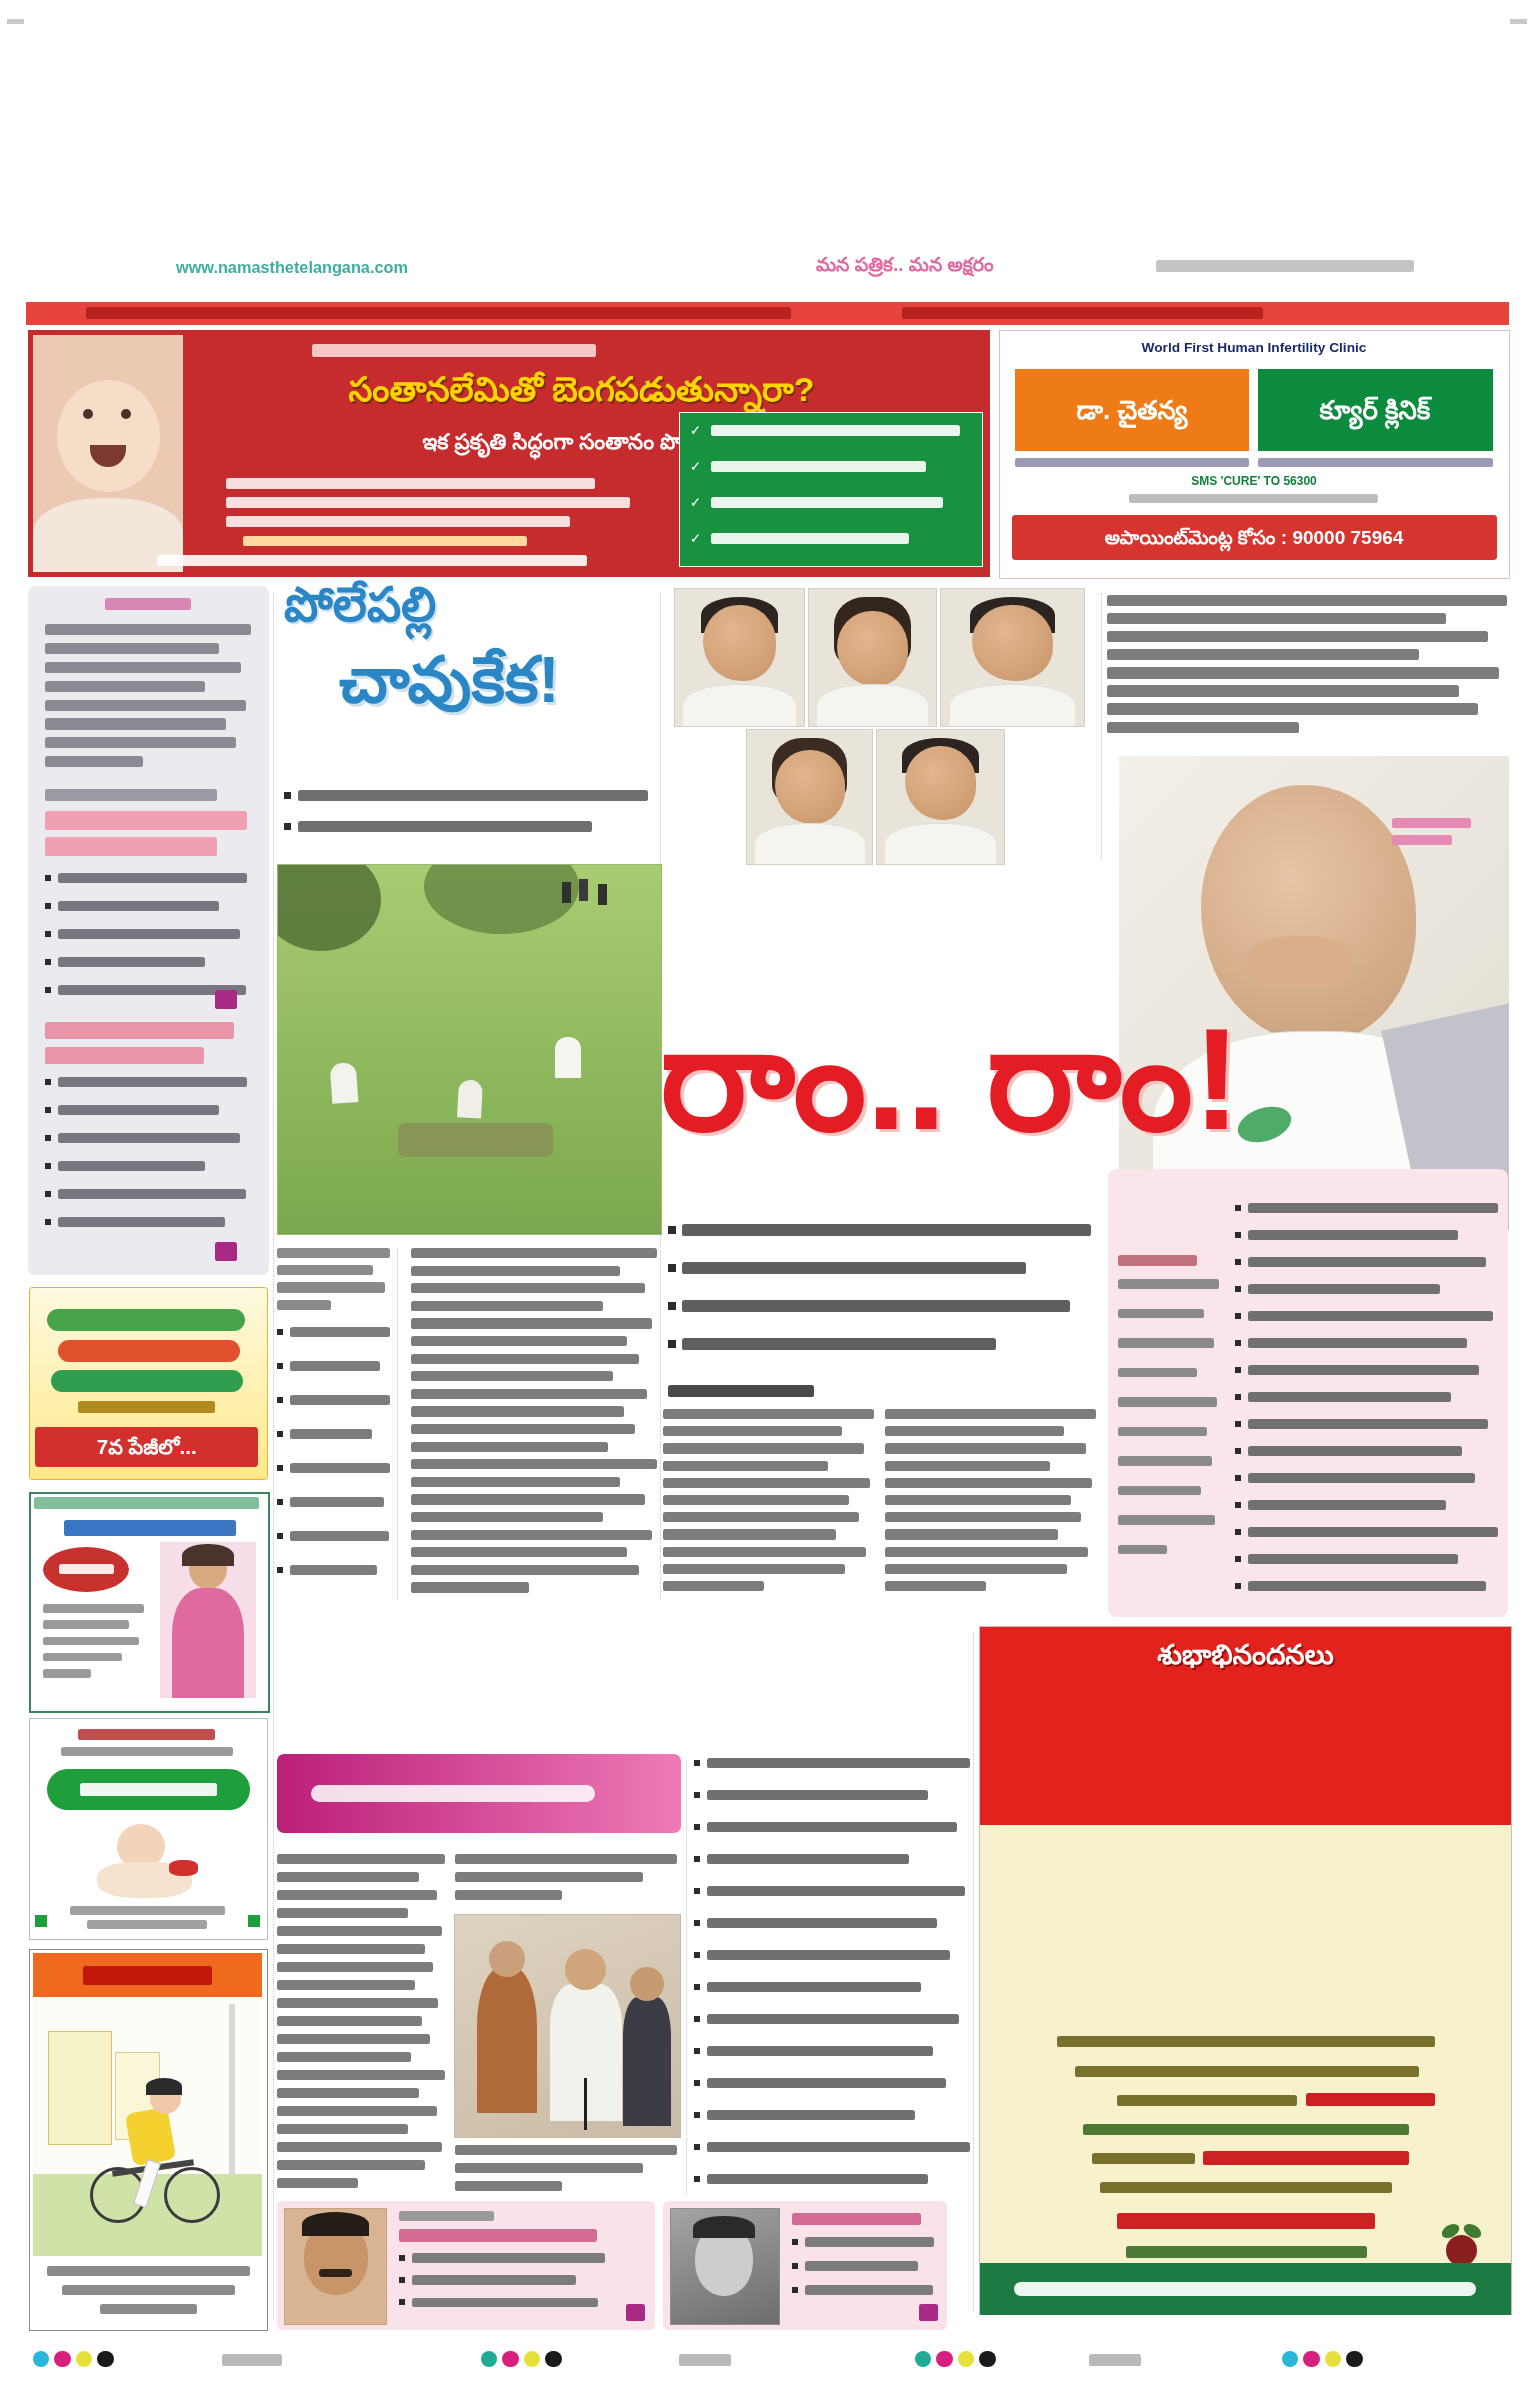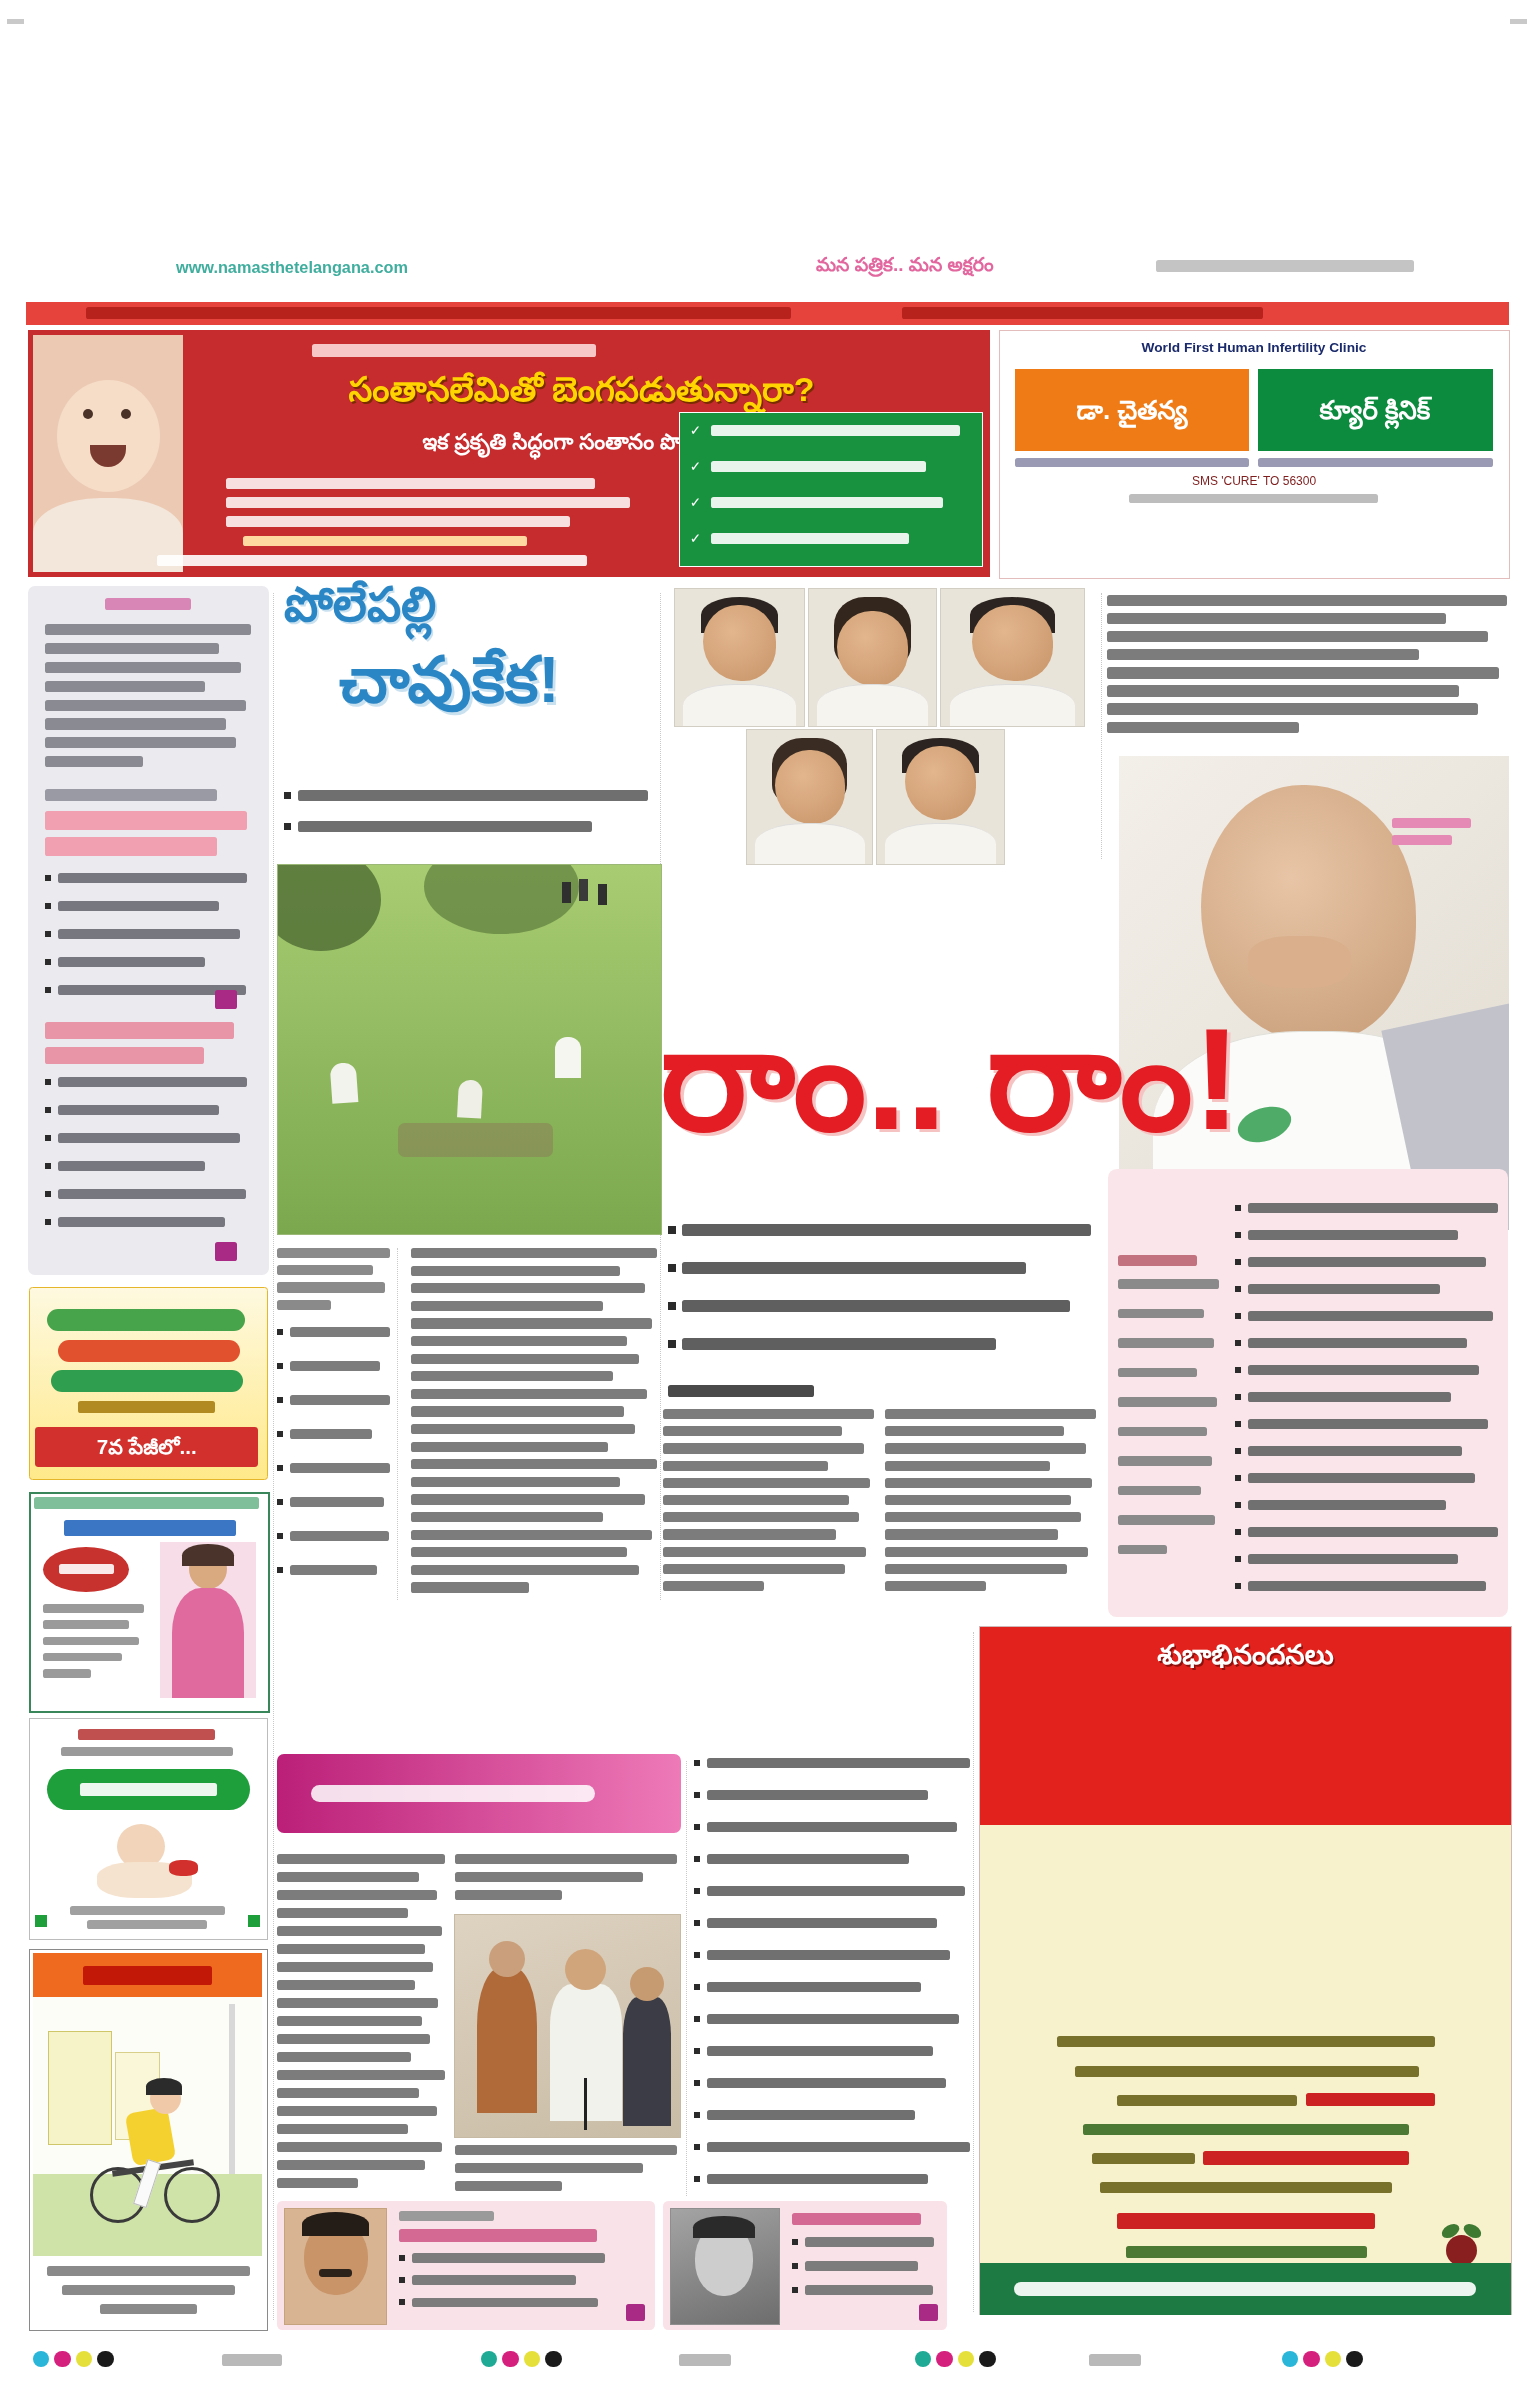--- a/index.html
+++ b/index.html
@@ -64,22 +64,23 @@
         <div class="abs skl" style="left:31px;top:120px;width:198px;height:11.2px;background:rgba(255,255,255,0.9);"></div>
       </div>
     </div>
 
     <div class="abs" style="left:971px;top:0;width:509px;height:247px;background:#ffffff;border:0.9px solid #e3bcbc;">
       <div class="abs ctr nw" style="left:0;top:8.6px;width:509px;font-size:13.7px;font-weight:bold;color:#1a2a6b;">World First Human Infertility Clinic</div>
       <div class="abs ctr nw" style="left:15.5px;top:38px;width:234px;height:82px;line-height:82px;background:#ee7b15;color:#fff;font-size:26px;font-weight:bold;">డా. చైతన్య</div>
       <div class="abs ctr nw" style="left:258px;top:38px;width:235px;height:82px;line-height:82px;background:#0c8a3e;color:#fff;font-size:26px;font-weight:bold;">క్యూర్ క్లినిక్</div>
       <div class="abs skl" style="left:15.5px;top:127px;width:234px;height:8.6px;background:#9a9ab5;"></div>
       <div class="abs skl" style="left:258px;top:127px;width:235px;height:8.6px;background:#9a9ab5;"></div>
-      <div class="abs ctr nw" style="left:0;top:143px;width:509px;font-size:12px;font-weight:normal;color:#7f1d1d;">SMS 'CURE' TO 56300</div>
+      <div class="abs ctr nw" style="left:0;top:143px;width:509px;font-size:12px;font-weight:bold;color:#15803d;">SMS 'CURE' TO 56300</div>
       <div class="abs skl" style="left:129px;top:163px;width:249px;height:8.6px;background:#bdbdbd;"></div>
+      <div class="abs ctr nw" style="left:12px;top:184px;width:485px;height:45px;line-height:45px;background:#d5342f;border-radius:3.4px;color:#fff;font-size:19px;font-weight:bold;">అపాయింట్‌మెంట్ల కోసం : 90000 75964</div>
     </div>
   </div>
 
   <div class="abs vrule" style="left:273px;top:593px;height:1727px;"></div>
   <div class="abs vrule" style="left:660px;top:593px;height:1007px;"></div>
   <div class="abs vrule" style="left:1101px;top:593px;height:266px;"></div>
   <div class="abs vrule" style="left:397px;top:1248px;height:352px;"></div>
   <div class="abs vrule" style="left:686px;top:1761px;height:435px;"></div>
   <div class="abs vrule" style="left:973px;top:1632px;height:680px;"></div>
 

